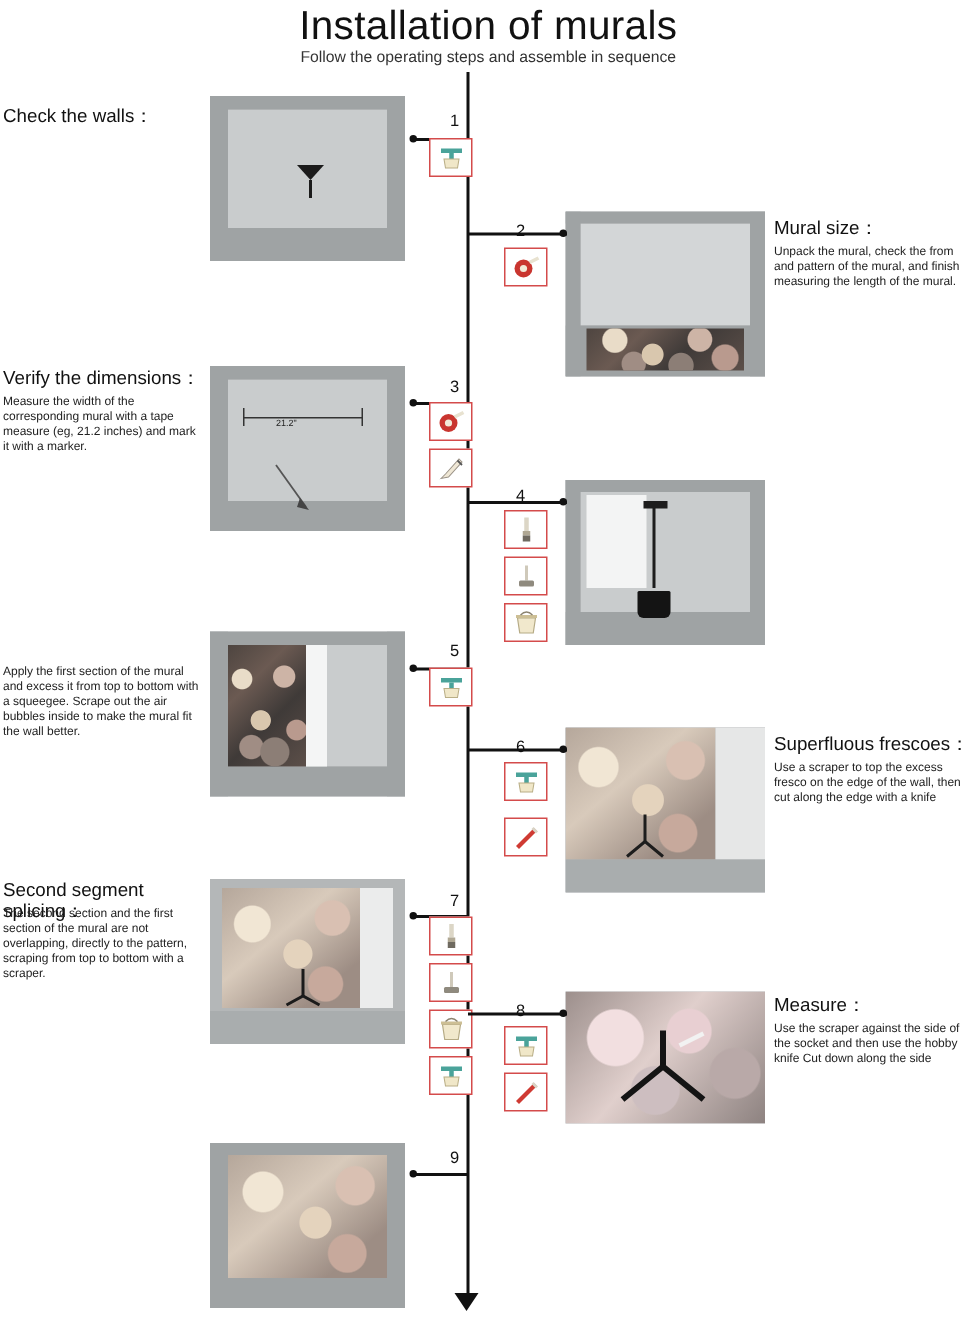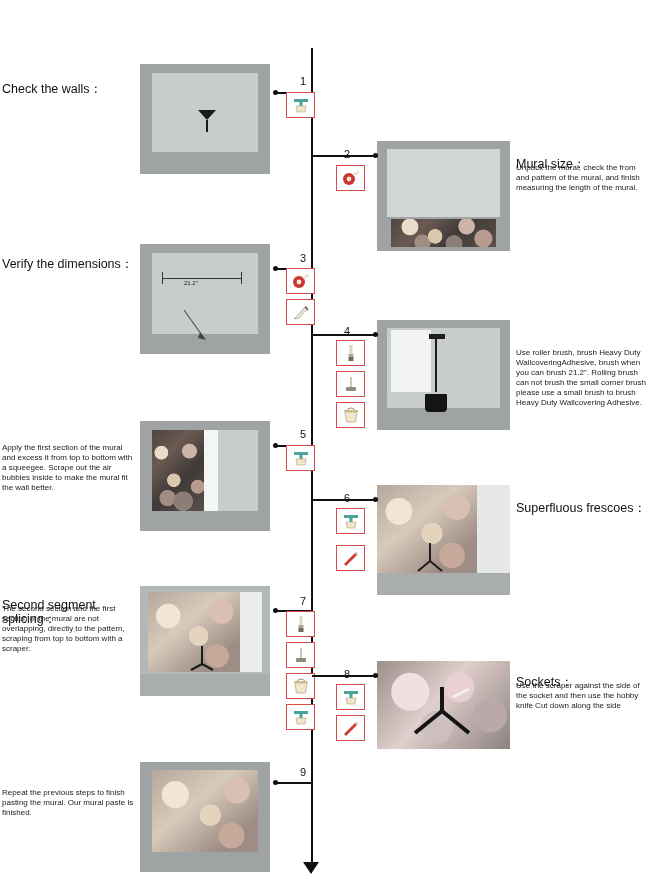--- a/index.html
+++ b/index.html
@@ -119,34 +119,35 @@
       radial-gradient(circle at 85% 62%, #b9a9a8 0 13%, transparent 14%),
       linear-gradient(130deg,#9c8f8c 0%,#e0cfcc 45%,#8d8280 100%);
   }
 
   
   .txt-head {
     position:absolute;
     font-size:12.5px;
     line-height:14px;
     color:#111;
-    margin-top:12px;
   }
   .txt-body {
     position:absolute;
     font-size:8px;
     line-height:10px;
     color:#222;
   }
 </style>
 </head>
 <body>
 
 <div class="page">
 
+  <div class="title">Installation of murals</div>
+  <div class="subtitle">Follow the operating steps and assemble in sequence</div>
 
   <div class="spine"></div>
   <div class="spine-arrow"></div>
 
   <div class="photo" style="left:140px; top:64px; width:130px; height:110px;">
     <div class="wall-room"></div>
     <div class="room-inner" style="left:12px; top:9px; right:12px; bottom:22px;"></div>
     <div class="room-frame" style="left:0; top:0; width:130px; height:9px;"></div>
     <div class="room-frame" style="left:0; bottom:0; width:130px; height:22px;"></div>
     <div class="room-frame" style="left:0; top:0; width:12px; height:110px;"></div>
@@ -218,20 +219,21 @@
       <path d="M12 7 L18 4" stroke="#e8e2d0" stroke-width="2.4"></path>
     </svg>
   </div>
   <div class="toolbox" style="left:286px; top:299px;">
     <svg width="20" height="20" viewBox="0 0 20 20">
       <path d="M3 17 L6 14 L15 4 L17 6 L8 16 Z" fill="#efe7d5" stroke="#9a9287" stroke-width="0.7"></path>
       <path d="M14 5 L17 8" stroke="#555" stroke-width="1.2"></path>
     </svg>
   </div>
   <div class="txt-head" style="left:2px; top:245px; width:132px;">Verify the dimensions：</div>
+  <div class="txt-body" style="left:2px; top:263px; width:132px;">Measure the width of the corresponding mural with a tape measure (eg, 21.2 inches) and mark it with a marker.</div>
 
   <div class="photo" style="left:377px; top:320px; width:133px; height:110px;">
     <div class="wall-room"></div>
     <div class="room-inner" style="left:10px; top:8px; right:10px; bottom:22px;"></div>
     <div class="room-frame" style="left:0; top:0; width:133px; height:8px;"></div>
     <div class="room-frame" style="left:0; bottom:0; width:133px; height:22px;"></div>
     <div class="room-frame" style="left:0; top:0; width:10px; height:110px;"></div>
     <div class="room-frame" style="right:0; top:0; width:10px; height:110px;"></div>
     <div style="position:absolute; left:14px; top:10px; width:40px; height:62px; background:#f3f4f4;"></div>
 
@@ -256,21 +258,20 @@
       <rect x="5" y="13" width="10" height="4" rx="1" fill="#8f8a7e"></rect>
     </svg>
   </div>
   <div class="toolbox" style="left:336px; top:402px;">
     <svg width="20" height="20" viewBox="0 0 20 20">
       <path d="M4 7 L16 7 L14.5 17 L5.5 17 Z" fill="#f1e8cc" stroke="#b6ab86" stroke-width="0.8"></path>
       <rect x="3" y="5" width="14" height="2" fill="#cdbf95"></rect>
       <path d="M6 5 Q10 1 14 5" stroke="#8c8470" stroke-width="0.9" fill="none"></path>
     </svg>
   </div>
-  <div class="txt-body" style="left:516px; top:348px; width:134px;">Use roller brush, brush Heavy Duty WallcoveringAdhesive, brush when you can brush 21.2". Rolling brush can not brush the small corner brush please use a small brush to brush Heavy Duty Wallcovering Adhesive.</div>
 
   <div class="photo" style="left:140px; top:421px; width:130px; height:110px;">
     <div class="wall-room"></div>
     <div class="room-inner" style="left:12px; top:9px; right:12px; bottom:20px;"></div>
     <div class="room-frame" style="left:0; top:0; width:130px; height:9px;"></div>
     <div class="room-frame" style="left:0; bottom:0; width:130px; height:20px;"></div>
     <div class="room-frame" style="left:0; top:0; width:12px; height:110px;"></div>
     <div class="room-frame" style="right:0; top:0; width:12px; height:110px;"></div>
     <div class="floral" style="left:12px; top:9px; width:52px; height:81px;"></div>
     <div style="position:absolute; left:64px; top:9px; width:14px; height:81px; background:#f4f5f5;"></div>
@@ -307,20 +308,21 @@
       <path d="M5 11 L15 11 L14 17 L6 17 Z" fill="#f0e7c8" stroke="#b9ae86" stroke-width="0.7"></path>
     </svg>
   </div>
   <div class="toolbox" style="left:336px; top:545px;">
     <svg width="20" height="20" viewBox="0 0 20 20">
       <path d="M3 16 L9 10 L15 4 L17 6 L11 12 L5 18 Z" fill="#cf3a33"></path>
       <path d="M14 4 L17 7" stroke="#d9d4c6" stroke-width="2"></path>
     </svg>
   </div>
   <div class="txt-head" style="left:516px; top:489px; width:134px;">Superfluous frescoes：</div>
+  <div class="txt-body" style="left:516px; top:507px; width:134px;">Use a scraper to top the excess fresco on the edge of the wall, then cut along the edge with a knife</div>
 
   <div class="photo" style="left:140px; top:586px; width:130px; height:110px;">
     <div class="wall-room"></div>
     <div class="floral light" style="left:8px; top:6px; width:92px; height:80px;"></div>
     <div style="position:absolute; left:100px; top:6px; width:22px; height:80px; background:#ebecec;"></div>
     <div style="position:absolute; left:0; bottom:0; width:130px; height:22px; background:#a9adae;"></div>
     <svg style="position:absolute; left:48px; top:56px;" width="28" height="30" viewBox="0 0 28 30">
       <path d="M14 4 L14 22" stroke="#1b1b1b" stroke-width="2"></path>
       <path d="M3 28 L14 22 L25 28" stroke="#1b1b1b" stroke-width="2" fill="none"></path>
     </svg>
@@ -375,29 +377,28 @@
       <rect x="8.5" y="7" width="3" height="4" fill="#4aa39a"></rect>
       <path d="M5 11 L15 11 L14 17 L6 17 Z" fill="#f0e7c8" stroke="#b9ae86" stroke-width="0.7"></path>
     </svg>
   </div>
   <div class="toolbox" style="left:336px; top:715px;">
     <svg width="20" height="20" viewBox="0 0 20 20">
       <path d="M3 16 L9 10 L15 4 L17 6 L11 12 L5 18 Z" fill="#cf3a33"></path>
       <path d="M14 4 L17 7" stroke="#d9d4c6" stroke-width="2"></path>
     </svg>
   </div>
-  <div class="txt-head" style="left:516px; top:663px; width:134px;">Sockets：</div>
+  <div class="txt-head" style="left:516px; top:663px; width:134px;">Measure：</div>
   <div class="txt-body" style="left:516px; top:681px; width:134px;">Use the scraper against the side of the socket and then use the hobby knife Cut down along the side</div>
 
   <div class="photo" style="left:140px; top:762px; width:130px; height:110px;">
     <div class="wall-room"></div>
     <div class="room-frame" style="left:0; top:0; width:130px; height:8px;"></div>
     <div class="room-frame" style="left:0; bottom:0; width:130px; height:20px;"></div>
     <div class="room-frame" style="left:0; top:0; width:12px; height:110px;"></div>
     <div class="room-frame" style="right:0; top:0; width:12px; height:110px;"></div>
     <div class="floral light" style="left:12px; top:8px; width:106px; height:82px;"></div>
   </div>
   <div class="connector" style="left:276px; top:782px; width:36px;"></div>
   <div class="dot" style="left:273px; top:780px;"></div>
   <div class="step-num" style="left:300px; top:766px;">9</div>
-  <div class="txt-body" style="left:2px; top:788px; width:132px;">Repeat the previous steps to finish pasting the mural. Our mural paste is finished.</div>
 
 </div>
 
 </body></html>

